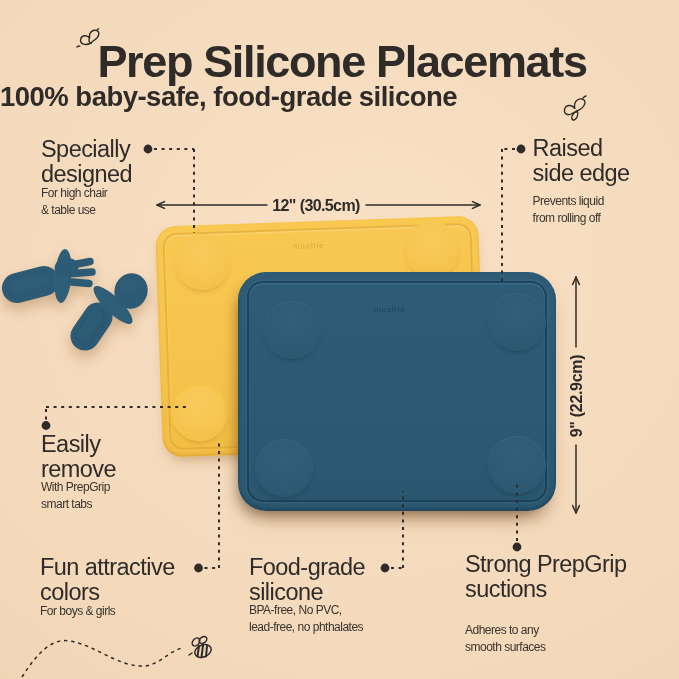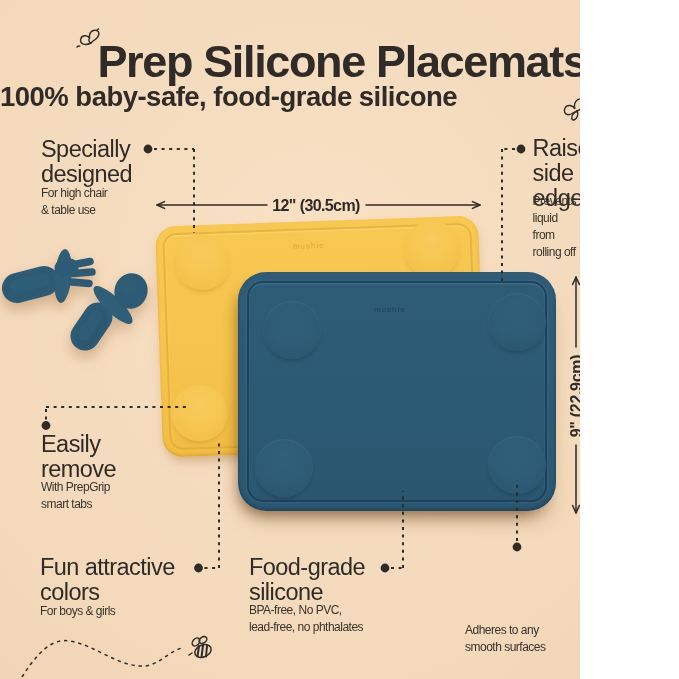--- a/index.html
+++ b/index.html
@@ -1,16 +1,16 @@
 <!DOCTYPE html>
 <html><head>
 <meta charset="utf-8">
 <style>
   html,body{margin:0;padding:0;}
-  #page{position:relative;width:580px;height:679px;overflow:hidden;
+  #page{position:relative;width:679px;height:679px;overflow:hidden;
     font-family:"Liberation Sans",sans-serif;
     background:radial-gradient(120% 110% at 54% 40%, #f9e1c5 0%, #f4d9bb 52%, #ebcfae 100%);}
   .lbl{position:absolute;font-weight:400;font-size:23.5px;line-height:25px;color:#2e2b29;letter-spacing:-.55px;}
   .sub{position:absolute;font-weight:400;font-size:12px;line-height:17px;color:#38342f;letter-spacing:-.5px;}
   .bump{position:absolute;border-radius:50%;}
   .ybump{width:56px;height:56px;
     background:radial-gradient(circle at 50% 32%, #f9cb5d 0%, #f7c651 50%, #f4c149 78%, #edb53f 100%);
     box-shadow:0 4px 5px -3px rgba(170,115,25,.42);}
   .bbump{width:58px;height:58px;
     background:radial-gradient(circle at 50% 32%, #315f79 0%, #2e5b75 48%, #2c5872 75%, #28526b 100%);
@@ -110,20 +110,21 @@
   <div class="sub" style="left:41px;top:479.4px;">With PrepGrip<br>smart tabs</div>
 
   <div class="lbl" style="left:40px;top:555.2px;">Fun attractive<br>colors</div>
 
   <div class="sub" style="left:40px;top:602.8px;">For boys &amp; girls</div>
 
   <div class="lbl" style="left:249px;top:555.2px;">Food-grade<br>silicone</div>
 
   <div class="sub" style="left:249px;top:601.7px;">BPA-free, No PVC,<br>lead-free, no phthalates</div>
 
+  <div class="lbl" style="left:465px;top:552.2px;">Strong PrepGrip<br>suctions</div>
 
   <div class="sub" style="left:465px;top:622px;">Adheres to any<br>smooth surfaces</div>
 
   <svg style="position:absolute;left:0;top:0" width="679" height="679" viewBox="0 0 679 679" fill="none">
 
     <g stroke="#2e2b29" stroke-width="2">
       <circle cx="148" cy="149" r="4.4" fill="#2e2b29" stroke="none"></circle>
       <path d="M154 149 H194 M194 149 V233" stroke-dasharray="3 4.6"></path>
     </g>
 

